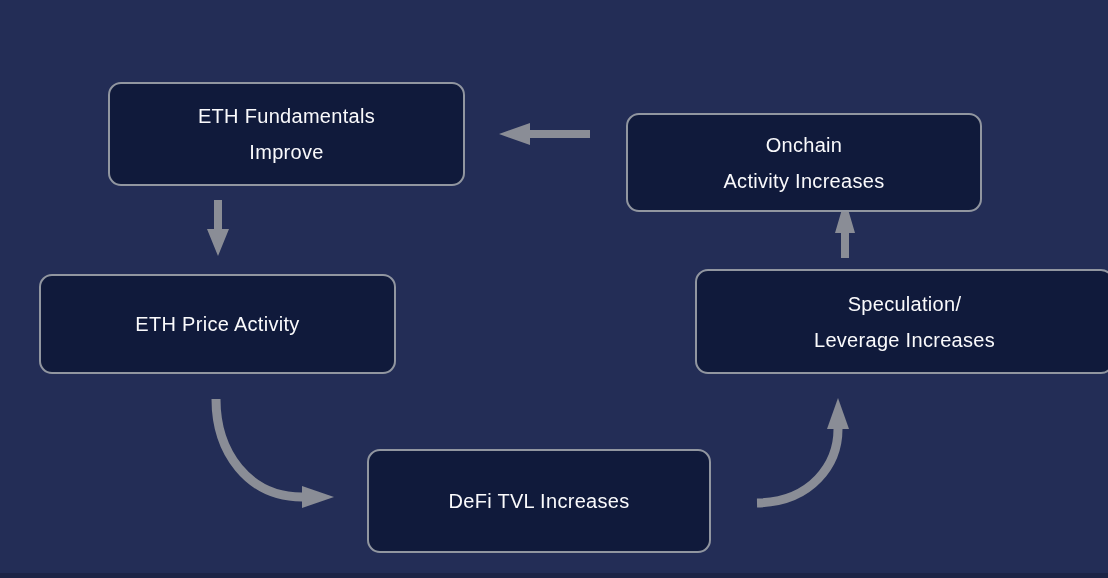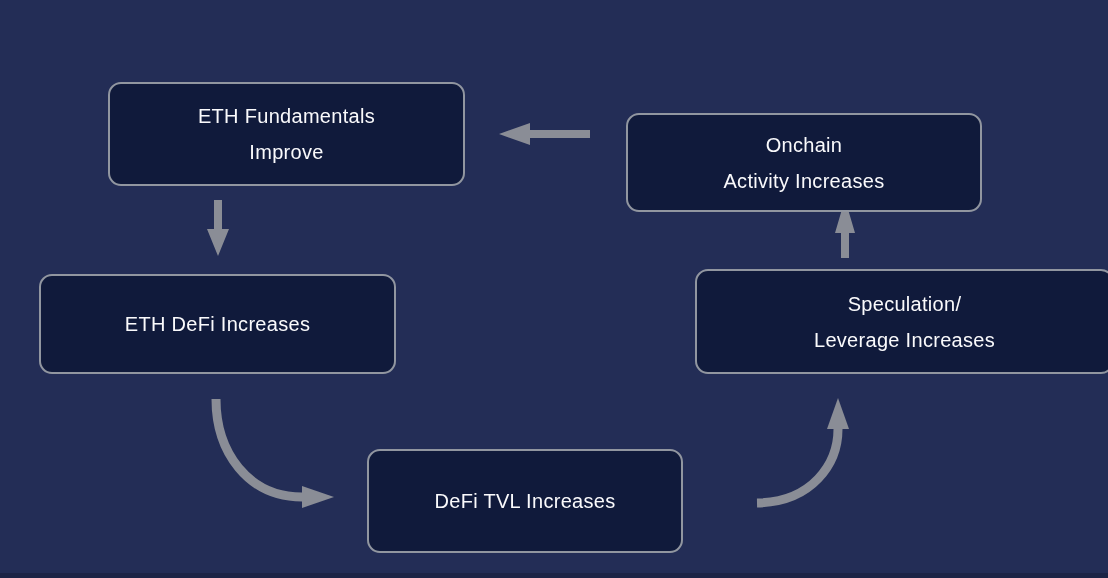--- a/index.html
+++ b/index.html
@@ -48,21 +48,21 @@
     font-weight: normal;
     font-size: 20px;
     line-height: 36px;
     letter-spacing: 0.3px;
     white-space: pre-line;
   }
   .node-0 { left: 108px; top: 82px;  width: 357px; height: 104px; }
   .node-1 { left: 626px; top: 81px;  width: 356px; height: 99px; margin-top: 32px; }
   .node-2 { left: 39px;  top: 274px; width: 357px; height: 100px; }
   .node-3 { left: 695px; top: 269px; width: 419px; height: 105px; }
-  .node-4 { left: 367px; top: 449px; width: 316px; height: 104px; }
+  .node-4 { left: 367px; top: 449px; width: 344px; height: 104px; }
   .bottom-band {
     position: absolute;
     left: 0; bottom: 0;
     width: 100%; height: 5px;
     background: rgba(0,0,0,0.18);
   }
 </style>
 </head>
 <body>
 
@@ -97,21 +97,21 @@
     <span class="label">ETH Fundamentals
 Improve</span>
   </div>
 
   <div class="node node-1">
     <span class="label">Onchain
 Activity Increases</span>
   </div>
 
   <div class="node node-2">
-    <span class="label">ETH DeFi Increases</span>
+    <span class="label">ETH Price Activity</span>
   </div>
 
   <div class="node node-3">
     <span class="label">Speculation/
 Leverage Increases</span>
   </div>
 
   <div class="node node-4">
     <span class="label">DeFi TVL Increases</span>
   </div>

